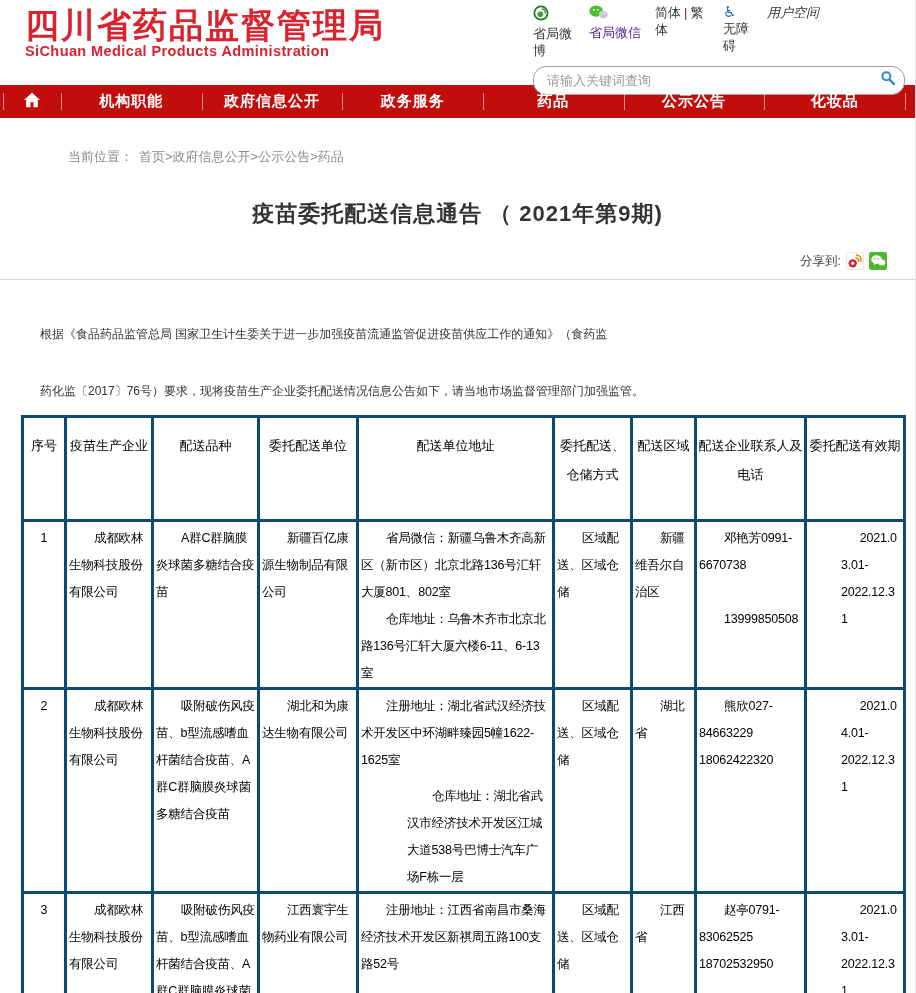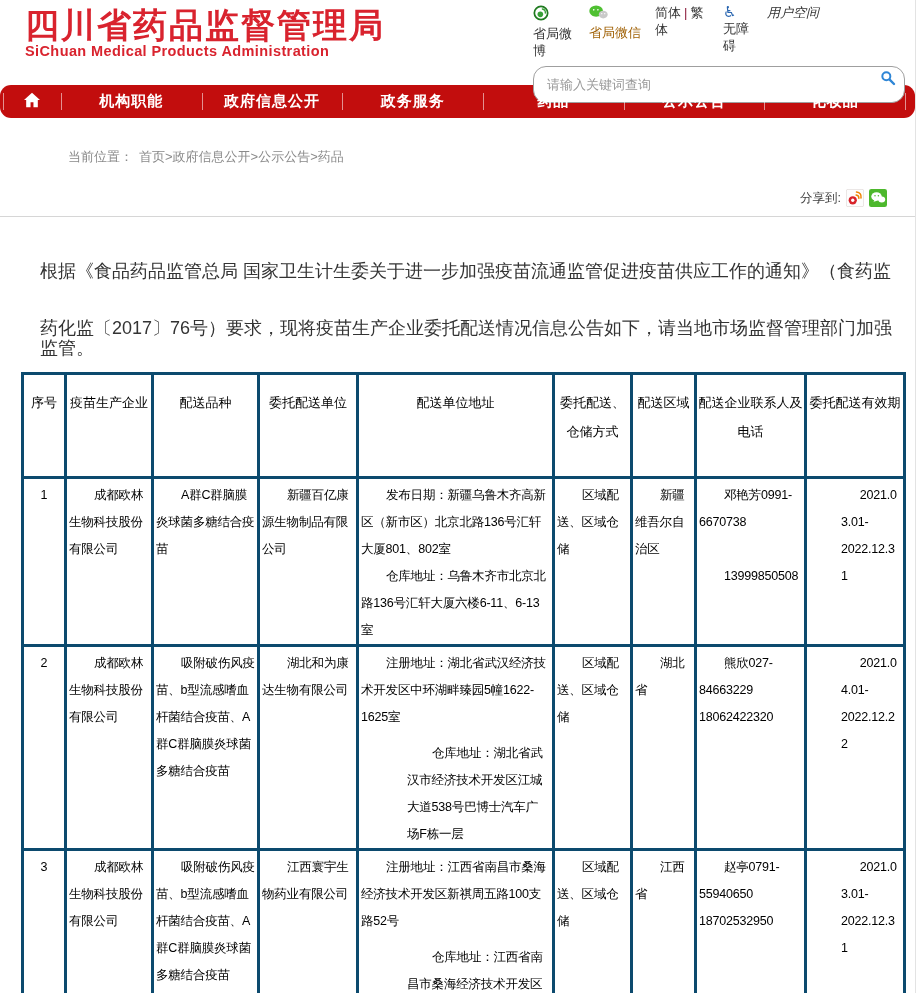--- a/index.html
+++ b/index.html
@@ -11,58 +11,58 @@
   .top { height:85px; position:relative; background:#fff; }
   .brand { position:absolute; left:25px; top:9px; }
   .brand-title { font-size:34px; font-weight:bold; color:#d9232e; letter-spacing:2px; line-height:32px; }
   .brand-sub { font-size:14.5px; font-weight:bold; color:#d9232e; letter-spacing:0.4px; margin-top:2px; }
 
   .top-right { position:absolute; right:8px; top:4px; width:374px; }
   .quick-links { display:flex; align-items:flex-start; font-size:13px; color:#333; }
   .ql-item { display:flex; align-items:flex-start; cursor:pointer; margin-right:14px; line-height:17px;flex-direction:column; }
   .ql-item:last-child { margin-right:0; }
   .ql-text-wrap { width:42px; }
-  .ql-grey { color:#a16207; }
+  .ql-grey { color:#4c1d95; }
   .lang-wrap { width:54px; }
   .lang-div { color:#8b1a3a; padding:0 3px; }
   .acc-glyph { color:#2a66b0; font-size:15px; margin-right:2px; line-height:16px; }
   .userspace { width:58px;font-style:italic; }
   .icon-sp { margin-right:3px; margin-top:1px; flex:none; }
 
   .searchbar { margin-top:7px; position:relative; width:372px; }
-  .search-input { width:100%; height:37px; border:1px solid #9f9f9f; border-radius:13px;
+  .search-input { width:100%; height:29px; border:1px solid #9f9f9f; border-radius:13px;
     padding:0 34px 0 13px; font-size:13px; color:#333; outline:none; background:#fff;
     font-family:"Liberation Sans","DejaVu Sans",sans-serif; }
   .search-input::placeholder { color:#999; }
   .search-btn { position:absolute; right:9px; top:4px; width:17px; height:17px; border:none;
     background:transparent; cursor:pointer; padding:0; }
 
   
-  .nav { height:33px; background:#c20d0d; display:flex; align-items:stretch; padding-left:3px; padding-right:8px;border-radius:11px; }
+  .nav { height:33px; background:#c20d0d; display:flex; align-items:stretch; padding-left:3px; padding-right:8px; }
   .nav-item { display:flex; align-items:center; justify-content:center; color:#fff;
     font-size:15px; font-weight:bold; cursor:pointer; position:relative; flex:1; letter-spacing:1px; }
   .nav-home { flex:0 0 58px; }
   .nav-item::before { content:""; position:absolute; left:0; top:8px; bottom:8px; width:1px; background:rgba(255,255,255,.55); }
   .nav-end { flex:0 0 2px; position:relative; }
   .nav-end::before { content:""; position:absolute; left:0; top:8px; bottom:8px; width:1px; background:rgba(255,255,255,.55); }
 
   
   .breadcrumb { margin:30px 0 0 68px; font-size:13px; color:#8a8a8a; }
   .breadcrumb .path { color:#8a8a8a; cursor:pointer; margin-left:6px; }
 
   
   .art-title { margin-top:33px; text-align:center; font-size:22px; font-weight:bold; color:#333; letter-spacing:1px; }
   .share-row { margin-top:23px; text-align:right; padding-right:28px; font-size:12.5px; color:#404040;
     display:flex; justify-content:flex-end; align-items:center; gap:5px; }
   .share-ic { width:18px; height:18px; cursor:pointer; display:inline-block; }
   .rule { margin-top:9px; border-top:1px solid #d6d6d6; height:0; }
   .date-row { margin-top:8px; text-align:right; padding-right:16px; font-size:12.5px; color:#9a9a9a; }
 
   
-  .intro { margin:44px 18px 0 40px; font-size:18px; color:#333; }
+  .intro { margin:44px 18px 0 40px; font-size:12px; color:#333; }
   .intro-line { line-height:20px; }
   .intro-line + .intro-line { margin-top:37px; }
 
   
   table.gov { border-collapse:collapse; margin:14px 0 0 21px; table-layout:fixed; width:882px; }
   table.gov th, table.gov td { border:3px solid #0c4a6e; vertical-align:top; overflow:hidden; }
   table.gov th { font-weight:normal; font-size:13px; color:#000; text-align:center;
     padding-top:13px; line-height:29px; }
   table.gov td { font-size:12.5px; color:#000; letter-spacing:-0.2px; line-height:27px;
     padding:3px 2px 0; overflow-wrap:break-word; }
@@ -153,20 +153,21 @@
     </div>
 
     <span id="nav-items" style="display:contents"><div class="nav-item">机构职能</div><div class="nav-item">政府信息公开</div><div class="nav-item">政务服务</div><div class="nav-item">药品</div><div class="nav-item">公示公告</div><div class="nav-item">化妆品</div></span>
     <div class="nav-end"></div>
   </div>
 
   <div class="breadcrumb">
     <span>当前位置：</span><span class="path">首页&gt;政府信息公开&gt;公示公告&gt;药品</span>
   </div>
 
+  <div class="art-title">疫苗委托配送信息通告 （ 2021年第9期)</div>
 
   <div class="share-row">
     <span>分享到:</span>
     <span class="share-ic">
       <svg width="18" height="18" viewBox="0 0 24 24">
           <rect x="0.5" y="0.5" width="23" height="23" rx="2" fill="#fdfdfd" stroke="#e0dad8"></rect>
           <path d="M14 4 q7 1 6 8" fill="none" stroke="#f08300" stroke-width="2" stroke-linecap="round"></path>
           <path d="M13.5 8 q4 .5 3.6 4.5" fill="none" stroke="#f08300" stroke-width="2" stroke-linecap="round"></path>
           <circle cx="9" cy="15" r="5.5" fill="#d8232a"></circle>
           <circle cx="9" cy="15" r="2.2" fill="#fff"></circle>
@@ -223,21 +224,21 @@
           <td>
             <p class="cp">成都欧林生物科技股份有限公司</p>
           </td>
           <td>
             <p class="cp">A群C群脑膜炎球菌多糖结合疫苗</p>
           </td>
           <td>
             <p class="cp">新疆百亿康源生物制品有限公司</p>
           </td>
           <td class="c-address">
-            <p class="cp">发布日期：新疆乌鲁木齐高新区（新市区）北京北路136号汇轩大厦801、802室</p>
+            <p class="cp">省局微信：新疆乌鲁木齐高新区（新市区）北京北路136号汇轩大厦801、802室</p>
             <p class="cp">仓库地址：乌鲁木齐市北京北路136号汇轩大厦六楼6-11、6-13室</p>
           </td>
           <td>
             <p class="cp">区域配送、区域仓储</p>
           </td>
           <td>
             <p class="cp">新疆维吾尔自治区</p>
           </td>
           <td class="c-contact">
             <p class="cp">邓艳芳0991-6670738</p>
@@ -265,21 +266,21 @@
           <td>
             <p class="cp">区域配送、区域仓储</p>
           </td>
           <td>
             <p class="cp">湖北省</p>
           </td>
           <td class="c-contact">
             <p class="cp">熊欣027-84663229 18062422320</p>
           </td>
           <td class="c-validity">
-            <p class="cp ind15">2021.04.01-2022.12.22</p>
+            <p class="cp ind15">2021.04.01-2022.12.31</p>
           </td>
         </tr>
         <tr>
           <td class="c-seq">3</td>
           <td>
             <p class="cp">成都欧林生物科技股份有限公司</p>
           </td>
           <td>
             <p class="cp">吸附破伤风疫苗、b型流感嗜血杆菌结合疫苗、A群C群脑膜炎球菌多糖结合疫苗</p>
           </td>
@@ -290,21 +291,21 @@
             <p class="cp">注册地址：江西省南昌市桑海经济技术开发区新祺周五路100支路52号</p>
             <p class="cp gap-small">仓库地址：江西省南昌市桑海经济技术开发区新祺周五路100支路52号</p>
           </td>
           <td>
             <p class="cp">区域配送、区域仓储</p>
           </td>
           <td>
             <p class="cp">江西省</p>
           </td>
           <td class="c-contact">
-            <p class="cp">赵亭0791-55940650 18702532950</p>
+            <p class="cp">赵亭0791-83062525 18702532950</p>
           </td>
           <td class="c-validity">
             <p class="cp ind15">2021.03.01-2022.12.31</p>
           </td>
         </tr>
       </tbody>
   </table>
 
 </div>
 

